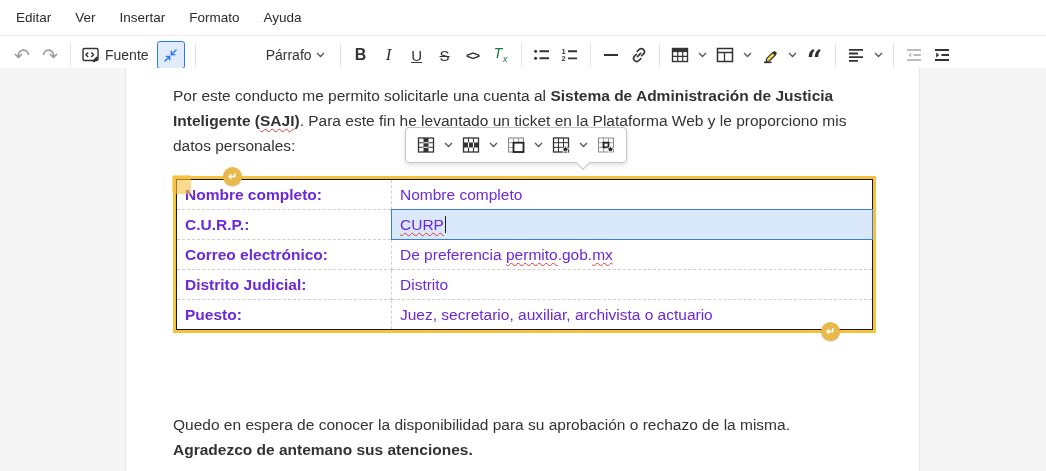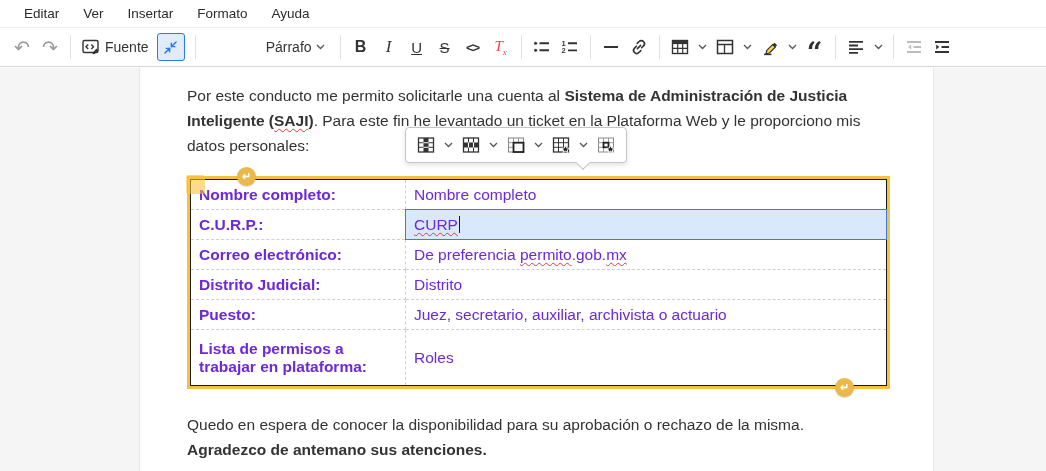--- a/index.html
+++ b/index.html
@@ -1,48 +1,48 @@
 <!DOCTYPE html>
 <html style="--accent-blue: #2977ff; --widget-yellow: #f5c240; --cell-sel-bg: #d9e8fb; --cell-sel-border: #3b7bdb; --spell-red: #e53935; --highlighter-yellow: #fbd64a;"><head>
 <meta charset="utf-8">
 <style>
   * { margin:0; padding:0; box-sizing:border-box; }
   html,body { width:1046px; height:471px; overflow:hidden;
     font-family:"Liberation Sans", sans-serif; background:#fff; color:#333; }
   .app { position:relative; width:1046px; height:471px; }
 
   
-  .menubar { height:28px; display:flex; align-items:center; gap:24px;
-    padding:0 24px; background:#fff; border-bottom:1px solid #ededed; }
+  .menubar { height:36px; display:flex; align-items:center; gap:24px;
+    padding:0 16px; background:#fff; border-bottom:1px solid #ededed; }
   .menu-item { font-size:13.5px; color:#2b2b2b; cursor:default; }
 
   
   .toolbar { height:39px; display:flex; align-items:center; padding:0 8px;
     background:#fff; border-bottom:1px solid #d6d6d6; }
   .tb-sep { width:1px; height:24px; background:#e2e2e2; margin:0 6px; flex:0 0 1px; }
   .btn { height:28px; min-width:28px; display:flex; align-items:center; justify-content:center;
     border-radius:3px; border:1px solid transparent; color:#333; gap:4px; padding:0 3px; }
   .btn.disabled { color:#b5b5b5; }
   .glyph-undo { font-size:19px; color:#9b9b9b; }
   .glyph-bold { font-weight:bold; font-size:16px; }
   .glyph-italic { font-family:"Liberation Serif", serif; font-style:italic; font-size:17px; }
   .glyph-under { font-size:15px; text-decoration:underline; }
   .glyph-strike { font-size:15px; text-decoration:line-through; }
   .glyph-code { font-size:13px; font-weight:bold; letter-spacing:-1px; }
-  .glyph-rf { font-size:15px; color:#ef4444; font-family:Liberation Serif, serif; font-style:italic; }
+  .glyph-rf { font-size:15px; color:#15803d; font-family:Liberation Mono, monospace; font-style:italic; }
   .glyph-rf sub { font-size:9px; }
   .glyph-quote { font-family:"DejaVu Serif", serif; font-weight:bold; font-size:27px; line-height:10px; margin-top:12px; color:#2f2f2f;}
   .btn-label { font-size:14px; color:#333; }
   .btn-active { background:#e0ebfb; border:1px solid var(--accent-blue); color:var(--accent-blue); }
   .dropdown { width:132px; justify-content:flex-end; padding:0 8px; }
   .chev { display:flex; align-items:center; }
 
   
   .content { position:absolute; top:68px; left:0; right:0; bottom:0; background:#f5f5f6; }
-  .page { position:absolute; left:139px; top:0; width:795px; height:403px; background:#fff;
+  .page { position:absolute; left:125px; top:0; width:795px; height:403px; background:#fff;
     border-left:1px solid #e7e7e7; border-right:1px solid #e7e7e7; }
   .doc-p { position:absolute; left:47px; width:704px; font-size:15.5px; line-height:25px; color:#333; }
   .p-intro { top:15px; }
   .p-close1 { top:344px; }
   .p-close2 { top:369px;font-weight:bold; }
   .sp { text-decoration-line:underline; text-decoration-style:wavy;
     text-decoration-color:var(--spell-red); text-decoration-thickness:1px;
     text-underline-offset:2px; text-decoration-skip-ink:none; }
 
   
@@ -292,24 +292,20 @@
             <td><span>De preferencia </span><span class="sp">permito</span><span>.gob.</span><span class="sp">mx</span></td>
           </tr>
           <tr>
             <td class="lbl">Distrito Judicial:</td>
             <td>Distrito</td>
           </tr>
           <tr>
             <td class="lbl">Puesto:</td>
             <td>Juez, secretario, auxiliar, archivista o actuario</td>
           </tr>
-          <tr class="last">
-            <td class="lbl">Lista de permisos a trabajar en plataforma:</td>
-            <td>Roles</td>
-          </tr>
         </tbody>
           </table>
       </div>
 
       <p class="doc-p p-close1">Quedo en espera de conocer la disponibilidad para su aprobación o rechazo de la misma.</p>
       <p class="doc-p p-close2">Agradezco de antemano sus atenciones.</p>
     </div>
   </div>
 
   <div class="balloon">

